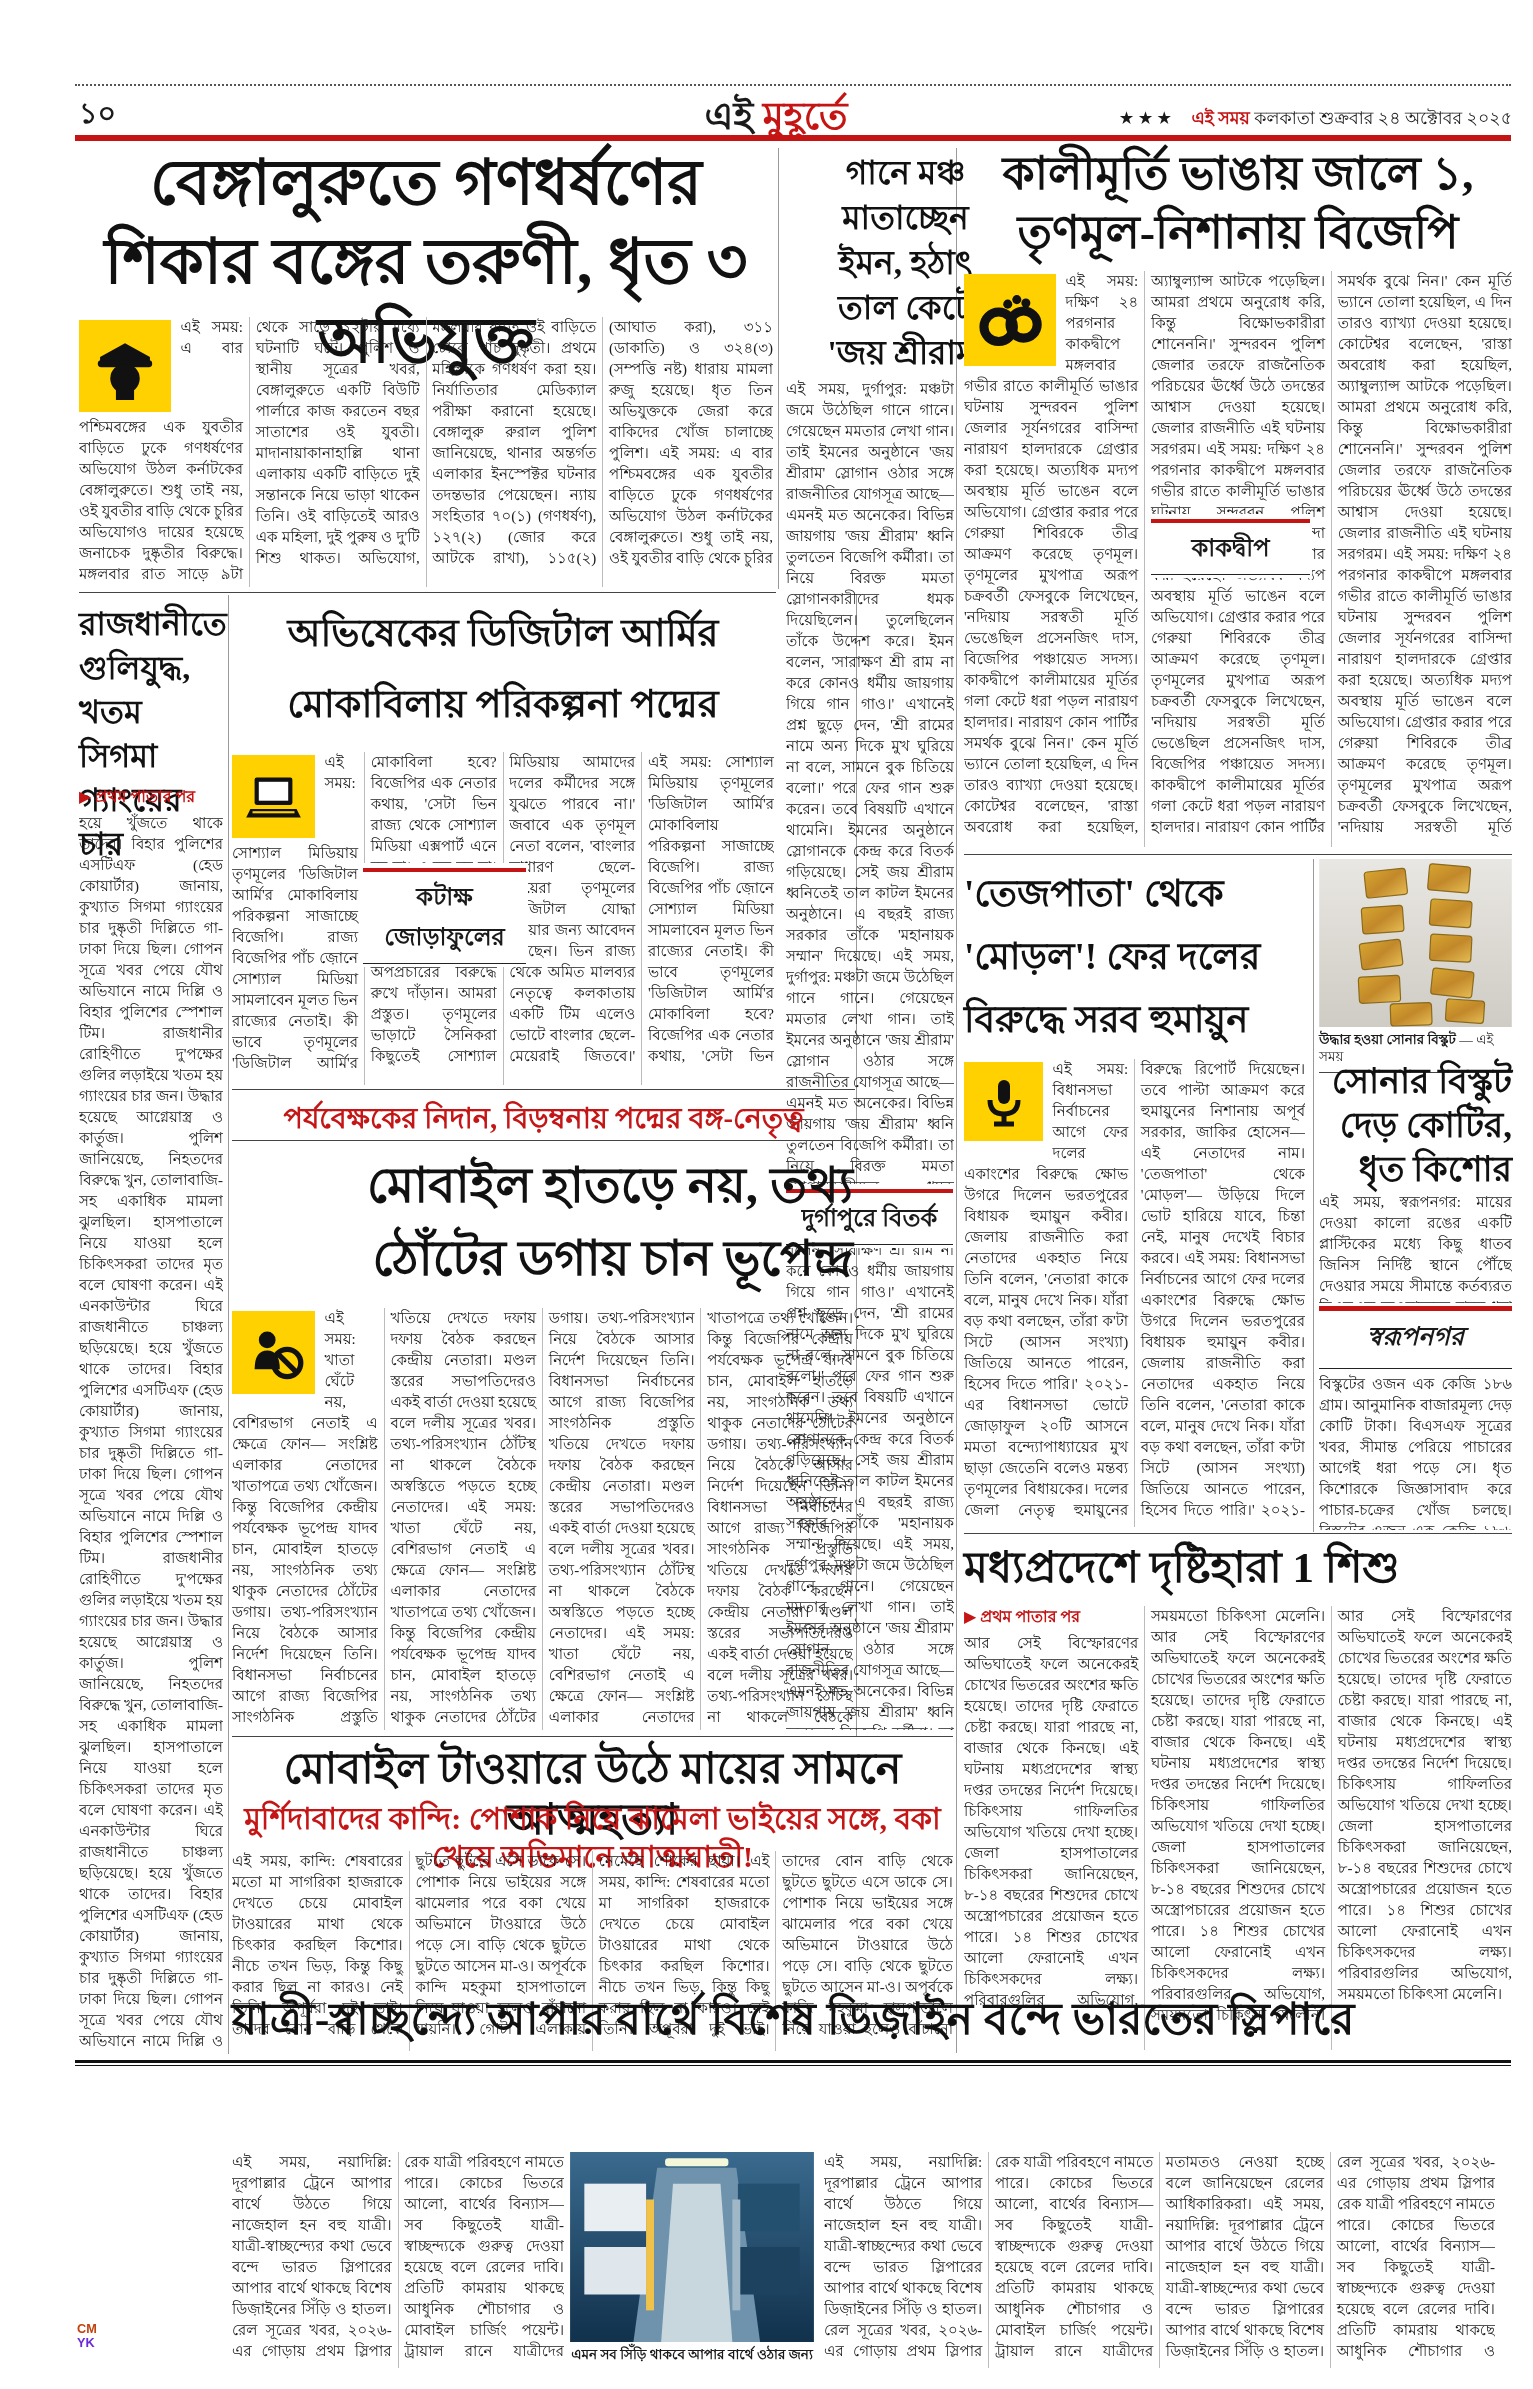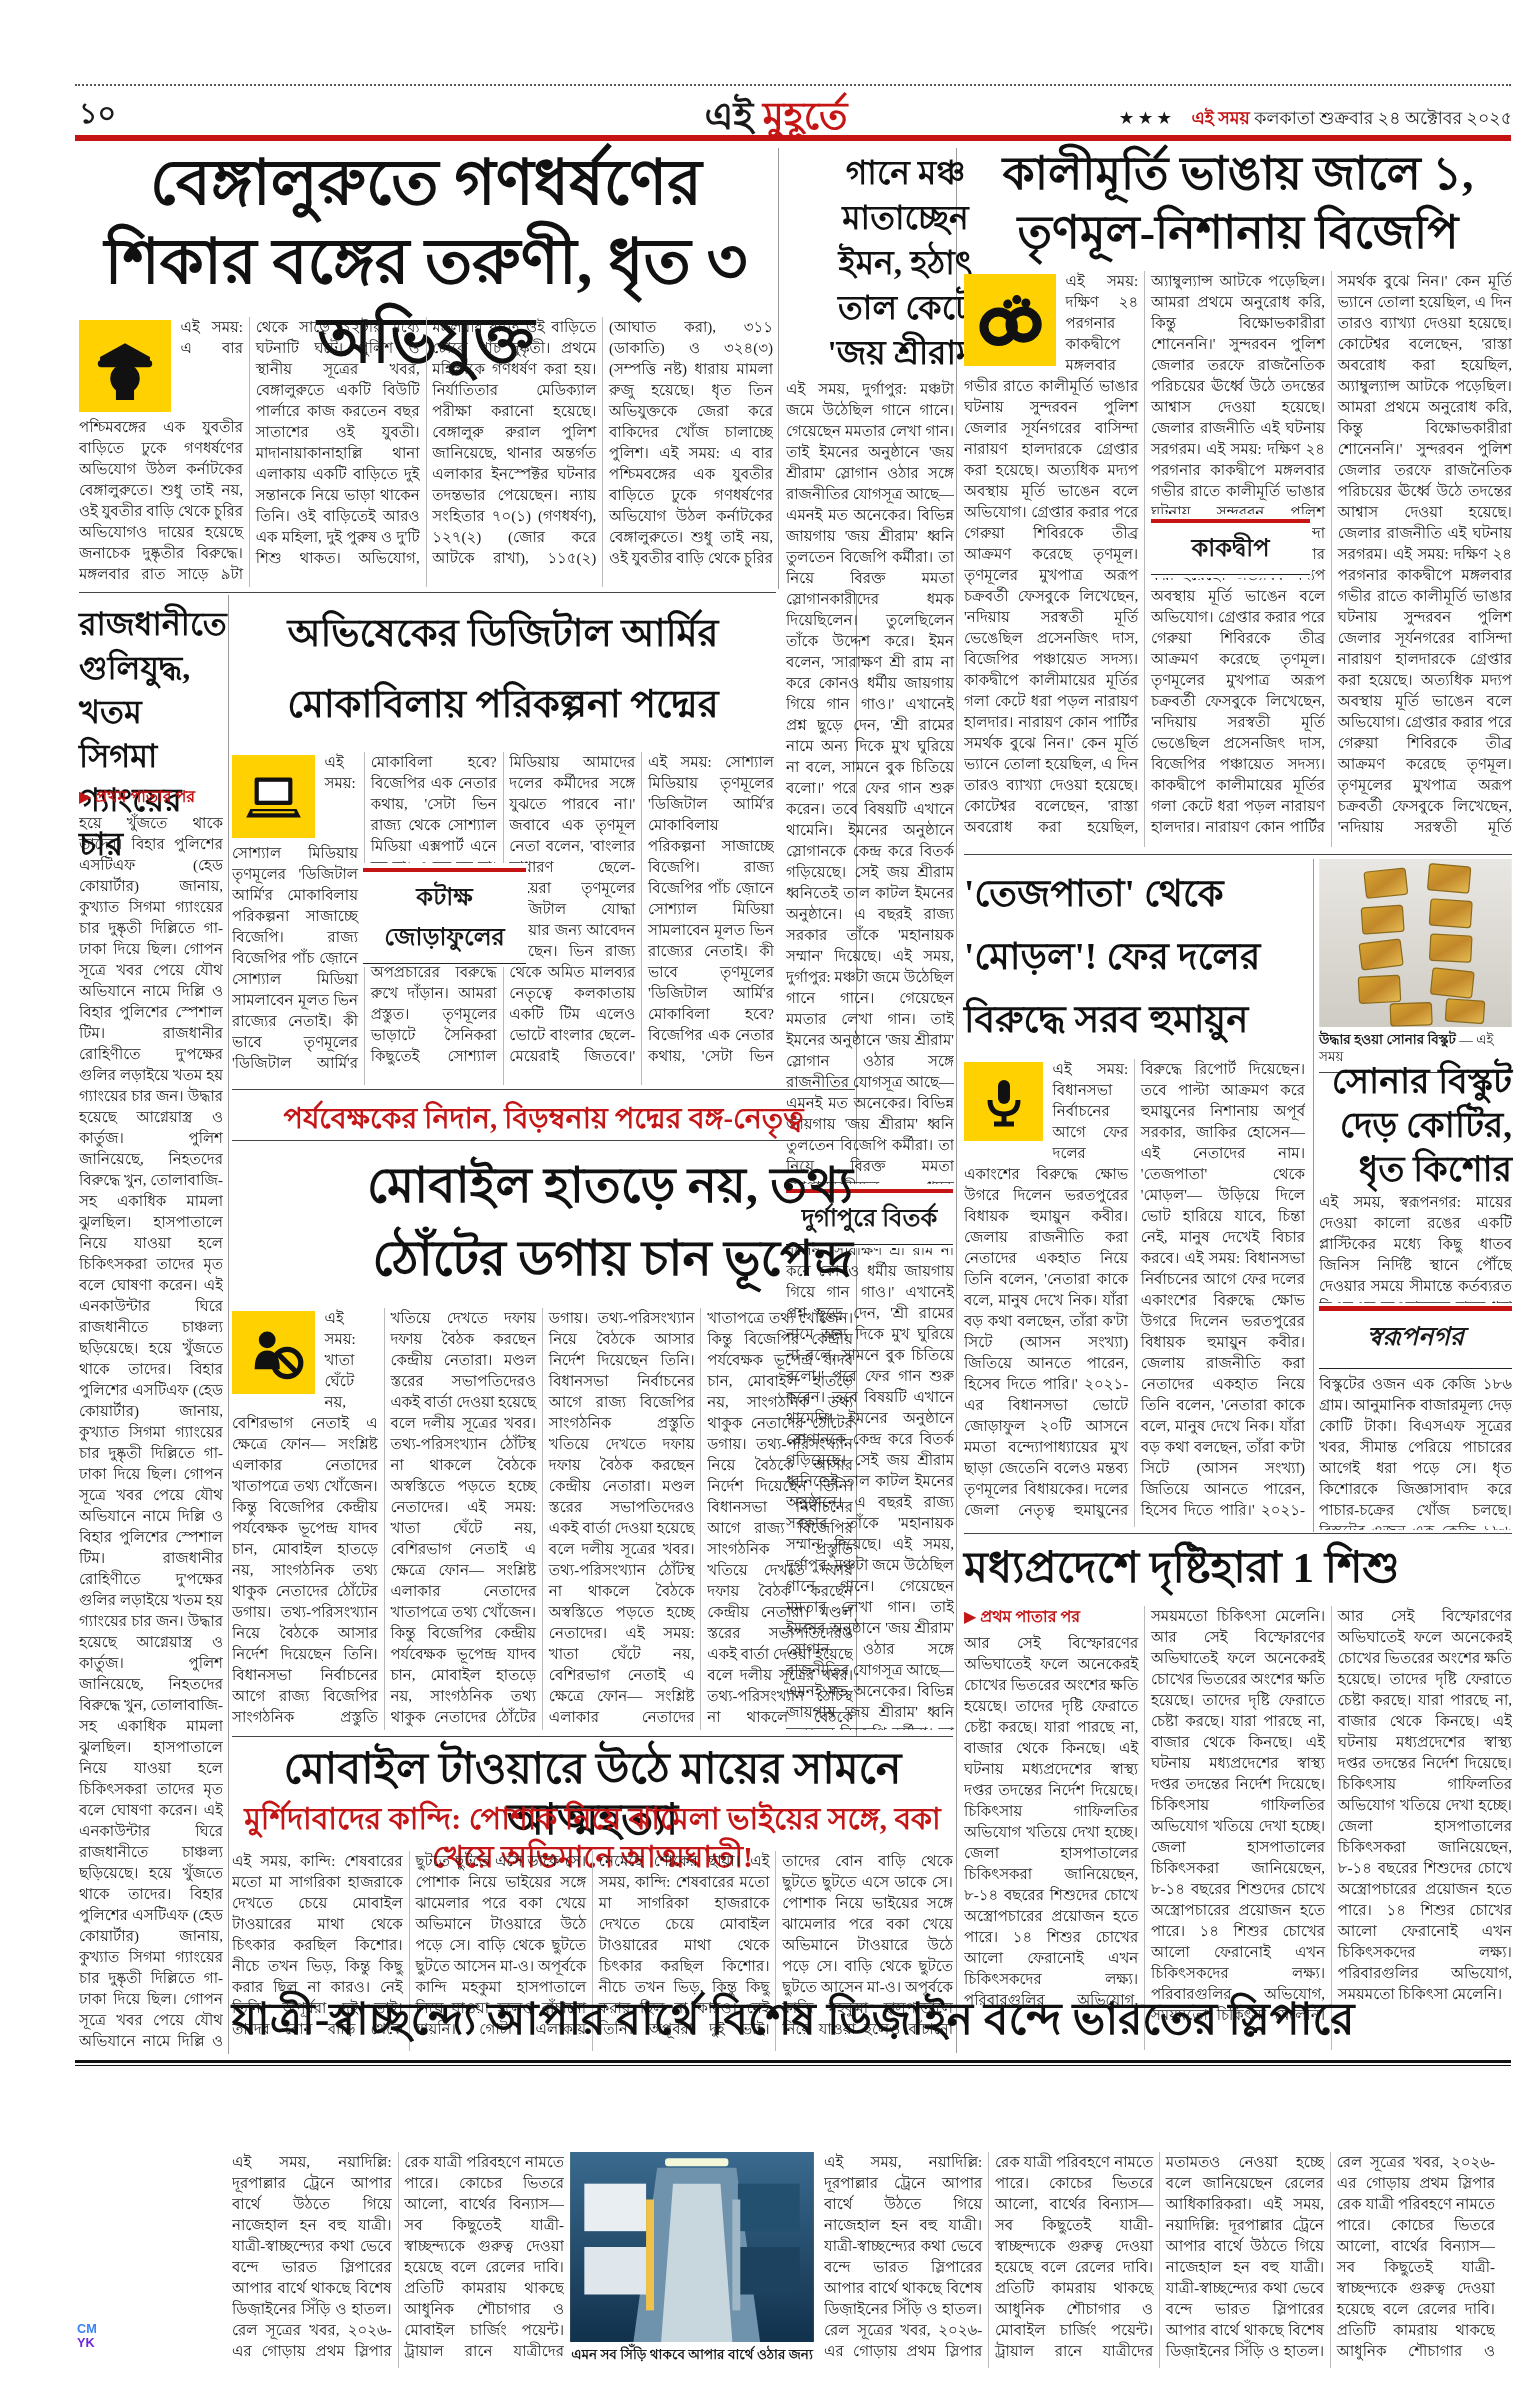--- a/index.html
+++ b/index.html
@@ -224,16 +224,16 @@
     <rect x="96" y="60" width="10" height="140" fill="#f0c24a"></rect>
     <rect x="205" y="60" width="10" height="140" fill="#9fb7c6"></rect>
   </svg>
 </div>
 <div class="abs caption" style="left:570px;top:2347px;width:244px;text-align:center;">এমন সব সিঁড়ি থাকবে আপার বার্থে ওঠার জন্য</div>
 <div class="abs body-text cols4" style="left:824px;top:2152px;width:671px;height:216px;">
   <span>এই সময়, নয়াদিল্লি: দূরপাল্লার ট্রেনে আপার বার্থে উঠতে গিয়ে নাজেহাল হন বহু যাত্রী। যাত্রী-স্বাচ্ছন্দ্যের কথা ভেবে বন্দে ভারত স্লিপারের আপার বার্থে থাকছে বিশেষ ডিজ়াইনের সিঁড়ি ও হাতল। রেল সূত্রের খবর, ২০২৬-এর গোড়ায় প্রথম স্লিপার রেক যাত্রী পরিবহণে নামতে পারে। কোচের ভিতরে আলো, বার্থের বিন্যাস— সব কিছুতেই যাত্রী-স্বাচ্ছন্দ্যকে গুরুত্ব দেওয়া হয়েছে বলে রেলের দাবি। প্রতিটি কামরায় থাকছে আধুনিক শৌচাগার ও মোবাইল চার্জিং পয়েন্ট। ট্রায়াল রানে যাত্রীদের মতামতও নেওয়া হচ্ছে বলে জানিয়েছেন রেলের আধিকারিকরা। এই সময়, নয়াদিল্লি: দূরপাল্লার ট্রেনে আপার বার্থে উঠতে গিয়ে নাজেহাল হন বহু যাত্রী। যাত্রী-স্বাচ্ছন্দ্যের কথা ভেবে বন্দে ভারত স্লিপারের আপার বার্থে থাকছে বিশেষ ডিজ়াইনের সিঁড়ি ও হাতল। রেল সূত্রের খবর, ২০২৬-এর গোড়ায় প্রথম স্লিপার রেক যাত্রী পরিবহণে নামতে পারে। কোচের ভিতরে আলো, বার্থের বিন্যাস— সব কিছুতেই যাত্রী-স্বাচ্ছন্দ্যকে গুরুত্ব দেওয়া হয়েছে বলে রেলের দাবি। প্রতিটি কামরায় থাকছে আধুনিক শৌচাগার ও মোবাইল চার্জিং পয়েন্ট। ট্রায়াল রানে যাত্রীদের মতামতও নেওয়া হচ্ছে বলে জানিয়েছেন রেলের আধিকারিকরা। এই সময়, নয়াদিল্লি: দূরপাল্লার ট্রেনে আপার বার্থে উঠতে গিয়ে নাজেহাল হন বহু যাত্রী। যাত্রী-স্বাচ্ছন্দ্যের কথা ভেবে বন্দে ভারত স্লিপারের আপার বার্থে থাকছে বিশেষ ডিজ়াইনের সিঁড়ি ও হাতল। রেল সূত্রের খবর, ২০২৬-এর গোড়ায় প্রথম স্লিপার রেক যাত্রী পরিবহণে নামতে পারে। কোচের ভিতরে আলো, বার্থের বিন্যাস— সব কিছুতেই যাত্রী-স্বাচ্ছন্দ্যকে গুরুত্ব দেওয়া হয়েছে বলে রেলের দাবি। প্রতিটি কামরায় থাকছে আধুনিক শৌচাগার ও মোবাইল চার্জিং পয়েন্ট। ট্রায়াল রানে যাত্রীদের মতামতও নেওয়া হচ্ছে বলে জানিয়েছেন রেলের আধিকারিকরা।</span>
 </div>
 
 <div class="abs" style="left:77px;top:2322px;font-family:'Liberation Sans',sans-serif;font-size:12.7px;font-weight:bold;line-height:14.3px;">
-  <div style="color:#3b82f6;">CM</div>
+  <div style="color:#c2410c;">CM</div>
   <div style="color:#6d28d9;">YK</div>
 </div>
 
 
 </body></html>

